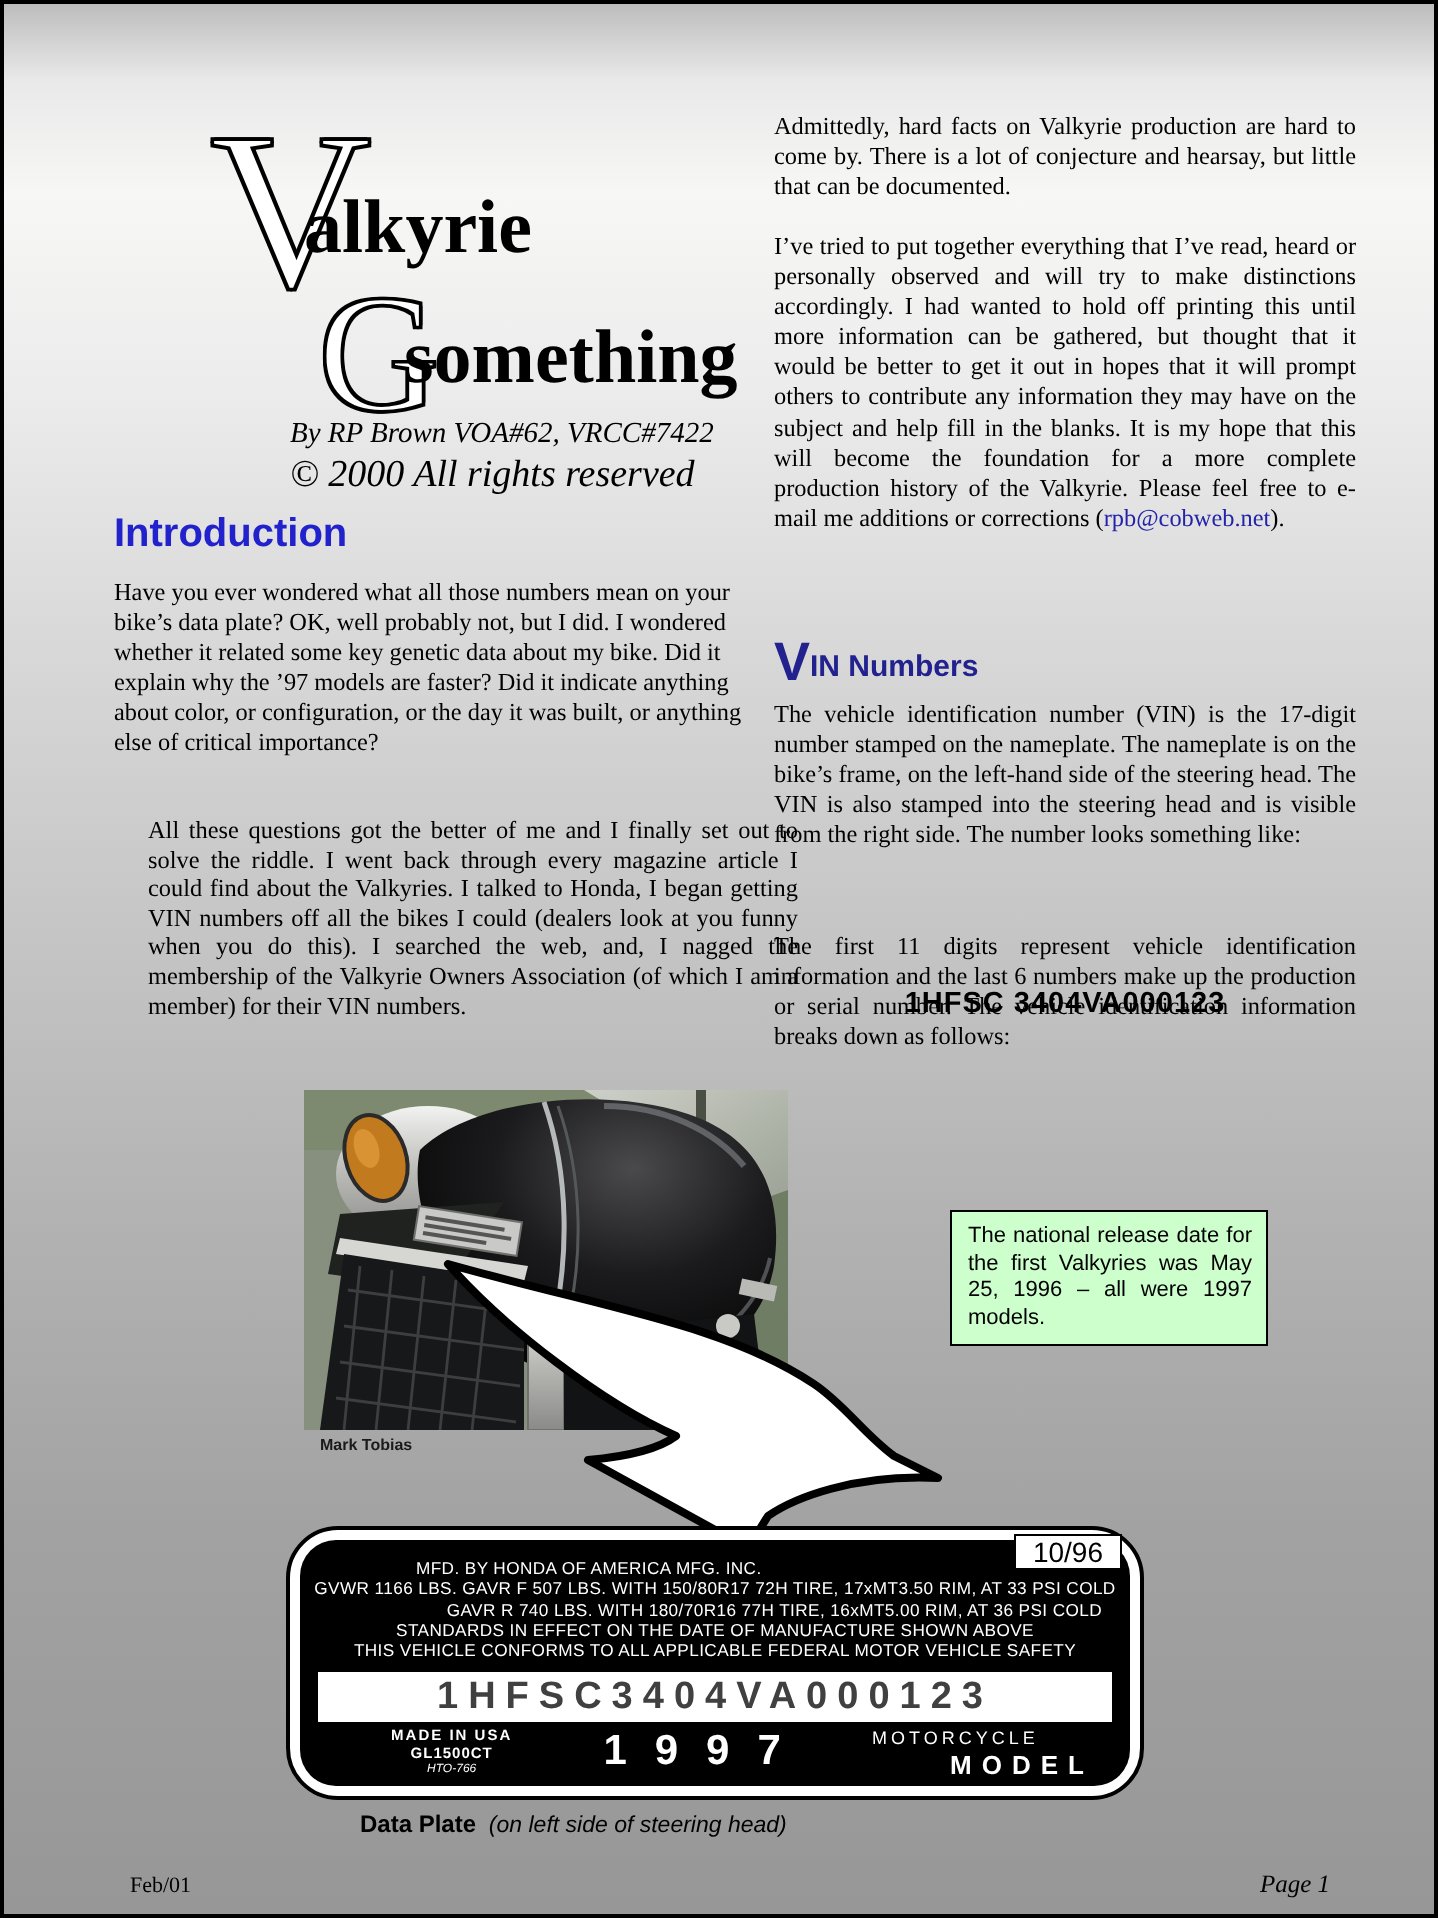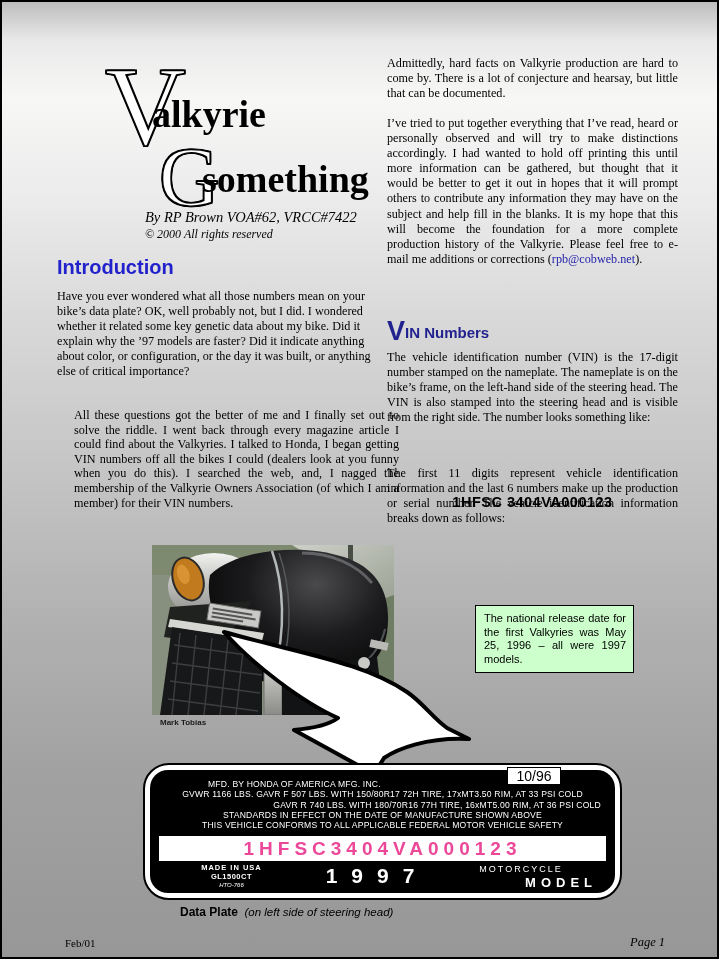--- a/index.html
+++ b/index.html
@@ -9,21 +9,21 @@
   .abs{position:absolute;}
 
   
   .initial{font-family:"Liberation Serif",serif;color:#fff;-webkit-text-stroke:1.6px #000;
     text-shadow:-1px -1px 0 #000,1px -1px 0 #000,-1px 1px 0 #000,1px 1px 0 #000;line-height:1;font-weight:normal;}
   .t-v{left:103px;top:48px;font-size:112px;}
   .t-rest1{left:150px;top:93px;font-size:38px;font-weight:bold;line-height:1;}
   .t-g{left:157px;top:134px;font-size:84px;}
   .t-rest2{left:200px;top:158px;font-size:38px;font-weight:bold;line-height:1;}
   .byline{left:143px;top:207px;font-style:italic;font-size:14.5px;}
-  .copyright{left:143px;top:225px;font-style:italic;font-size:12px;}
+  .copyright{left:143px;top:225px;font-style:italic;font-size:19px;}
 
   
   .h-intro{left:55px;top:254px;font-family:"Liberation Sans",sans-serif;font-weight:bold;font-size:20px;color:#2222cc;}
   .h-vin{left:385px;top:316px;font-family:"Liberation Sans",sans-serif;font-weight:bold;color:#22228f;font-size:15px;line-height:1;}
   .h-vin .bigv{font-size:27px;vertical-align:-2px;}
 
   
   .para{font-size:12.2px;line-height:15.1px;}
   .just{text-align:justify;}
   .lp1{left:55px;top:287px;width:322px;}
@@ -41,29 +41,29 @@
     padding:6px 7px 6px 8px;font-family:"Liberation Sans",sans-serif;font-size:11px;line-height:13.5px;text-align:justify;}
 
   
   .photo{left:150px;top:543px;width:242px;height:170px;}
   .photo-credit{left:158px;top:716px;font-family:"Liberation Sans",sans-serif;font-weight:bold;font-size:8px;color:#1a1a1a;}
 
   
   .arrow{left:200px;top:600px;width:300px;height:190px;pointer-events:none;}
 
   
-  .plate-outer{left:141px;top:761px;width:479px;height:137px;background:#fff;border:2px solid #000;border-radius:26px;box-sizing:border-box;}
+  .plate-outer{left:141px;top:761px;width:429px;height:137px;background:#fff;border:2px solid #000;border-radius:26px;box-sizing:border-box;}
   .plate-inner{position:absolute;left:5px;top:5px;right:5px;bottom:5px;background:#000;border-radius:18px;
     font-family:"Liberation Sans",sans-serif;color:#fff;padding-top:9px;box-sizing:border-box;}
   .pl-line{font-size:8.6px;line-height:10.3px;letter-spacing:0.2px;white-space:nowrap;}
   .pl-l0{text-align:left;padding-left:58px;}
   .pl-l1{text-align:center;}
   .pl-l2{text-align:right;padding-right:14px;}
   .pl-l3,.pl-l4{text-align:center;}
-  .vin-bar{margin:6px 9px 0 9px;height:25px;background:#fff;color:#ec4899;display:flex;align-items:center;justify-content:center;
+  .vin-bar{margin:6px 9px 0 9px;height:25px;background:#fff;color:#404040;display:flex;align-items:center;justify-content:center;
     font-weight:bold;font-size:19px;letter-spacing:5px;font-family:"Liberation Sans",sans-serif;}
   .plate-bottom{display:flex;margin-top:3px;padding:0 14px;align-items:flex-start;}
   .pb-left{width:135px;text-align:center;line-height:1.15;}
   .pb-left .b1{font-size:7.5px;font-weight:bold;letter-spacing:1px;}
   .pb-left .b2{font-size:7.5px;font-weight:bold;letter-spacing:0.5px;}
   .pb-left .b3{font-size:6px;font-style:italic;}
   .pb-year{flex:1;text-align:center;font-size:21px;font-weight:bold;letter-spacing:14px;padding-left:14px;}
   .pb-right{width:160px;text-align:center;line-height:1.2;}
   .pb-right .r1{font-size:9px;letter-spacing:2px;}
   .pb-right .r2{font-size:13px;font-weight:bold;letter-spacing:5px;text-align:right;padding-right:4px;}

